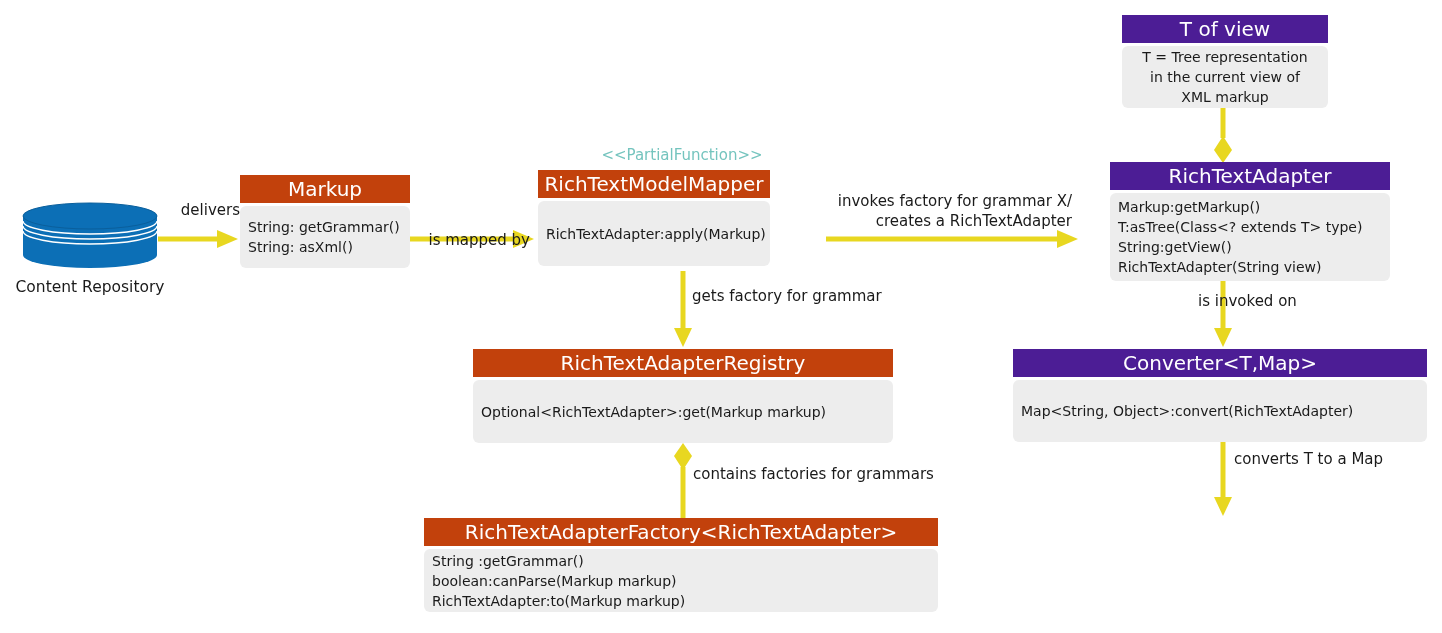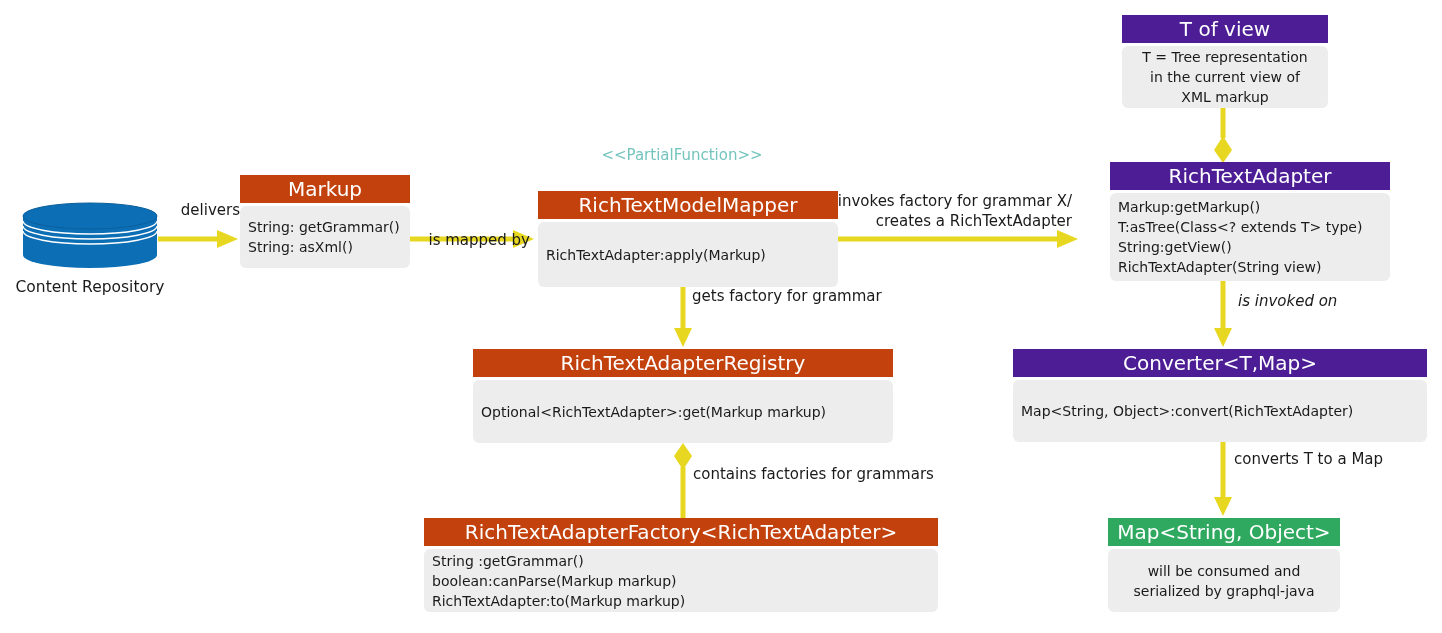--- a/index.html
+++ b/index.html
@@ -96,21 +96,21 @@
   <div class="node" style="left:240px;top:175px;width:170px;">
     <div class="node-header hdr-blue">Markup</div>
     <div class="node-body" style="height:62px;">
       <div class="member">String: getGrammar()</div>
       <div class="member">String: asXml()</div>
     </div>
   </div>
 
   <div class="stereotype" style="left:538px;top:146px;width:288px;">&lt;&lt;PartialFunction&gt;&gt;</div>
 
-  <div class="node" style="left:538px;top:191px;width:300px;">
+  <div class="node" style="left:538px;top:170px;width:232px;">
     <div class="node-header hdr-blue">RichTextModelMapper</div>
     <div class="node-body" style="height:65px;">
       <div class="member">RichTextAdapter:apply(Markup)</div>
     </div>
   </div>
 
   <div class="node" style="left:473px;top:349px;width:420px;">
     <div class="node-header hdr-blue">RichTextAdapterRegistry</div>
     <div class="node-body" style="height:63px;">
       <div class="member">Optional&lt;RichTextAdapter&gt;:get(Markup markup)</div>
@@ -145,38 +145,31 @@
     </div>
   </div>
 
   <div class="node" style="left:1013px;top:349px;width:414px;">
     <div class="node-header hdr-gray">Converter&lt;T,Map&gt;</div>
     <div class="node-body" style="height:62px;">
       <div class="member">Map&lt;String, Object&gt;:convert(RichTextAdapter)</div>
     </div>
   </div>
 
-  <div class="node" style="left:1108px;top:518px;width:232px;">
-    <div class="node-header hdr-green">Map&lt;String, Object&gt;</div>
-    <div class="node-body body-center" style="height:63px;">
-      <div class="member">will be consumed and</div>
-      <div class="member">serialized by graphql-java</div>
-    </div>
-  </div>
 
   <div class="edge-label center" style="left:158px;top:200px;width:82px;">delivers</div>
 
   <div class="edge-label center" style="left:412px;top:192px;width:118px;margin-top:38px;">is mapped by</div>
 
   <div class="edge-label center" style="left:828px;top:191px;width:244px;">
     <div>invokes factory for grammar X/</div>
     <div>creates a RichTextAdapter</div>
   </div>
 
   <div class="edge-label" style="left:692px;top:286px;">gets factory for grammar</div>
 
   <div class="edge-label" style="left:693px;top:464px;">contains factories for grammars</div>
 
-  <div class="edge-label" style="left:1238px;top:291px;font-style:italic;">is invoked on</div>
+  <div class="edge-label" style="left:1198px;top:291px;">is invoked on</div>
 
   <div class="edge-label" style="left:1234px;top:449px;">converts T to a Map</div>
 
 </div>
 
 </body></html>

